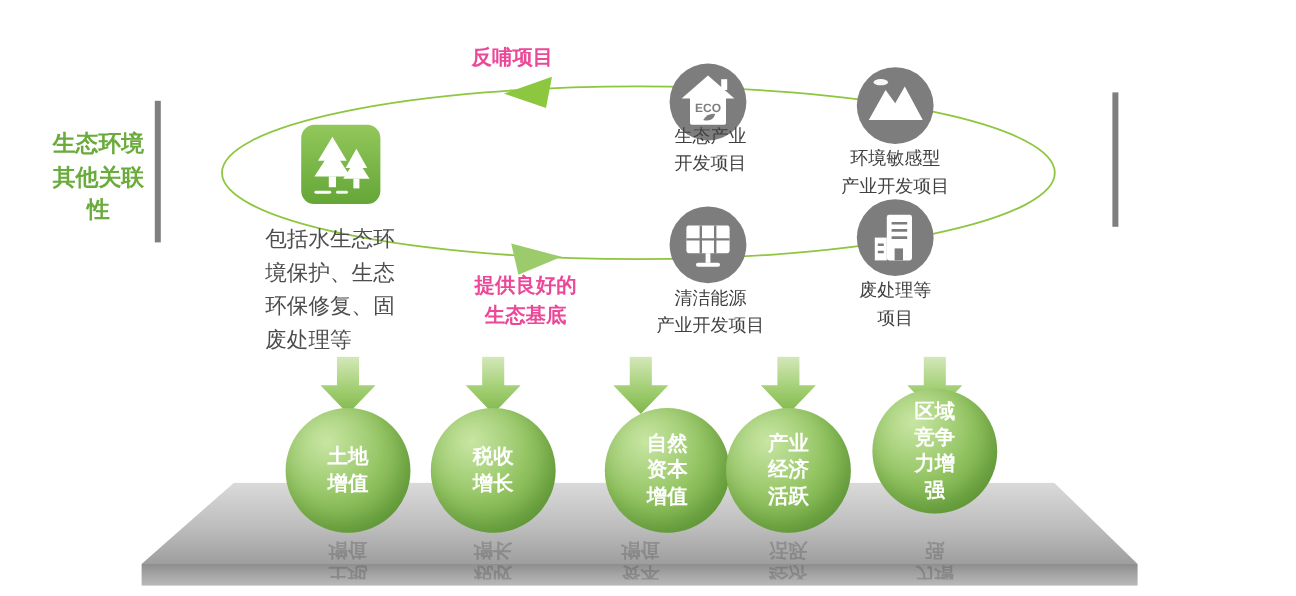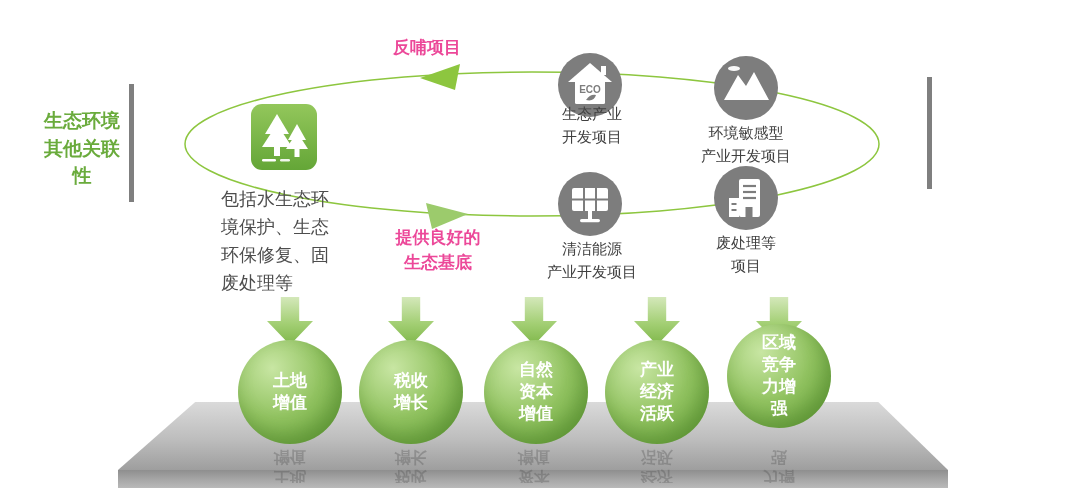--- a/index.html
+++ b/index.html
@@ -170,21 +170,21 @@
   <div class="down-arrow" style="left:267px;top:297px;"></div>
   <div class="down-arrow" style="left:388px;top:297px;"></div>
   <div class="down-arrow" style="left:511px;top:297px;"></div>
   <div class="down-arrow" style="left:634px;top:297px;"></div>
   <div class="down-arrow" style="left:756px;top:297px;"></div>
 
   <div class="sphere" style="left:238px;top:340px;">土地
 增值</div>
   <div class="sphere" style="left:359px;top:340px;">税收
 增长</div>
-  <div class="sphere" style="left:484px;top:340px;">自然
+  <div class="sphere" style="left:504px;top:340px;">自然
 资本
 增值</div>
   <div class="sphere" style="left:605px;top:340px;">产业
 经济
 活跃</div>
   <div class="sphere" style="left:727px;top:324px;">区域
 竞争
 力增
 强</div>
 

